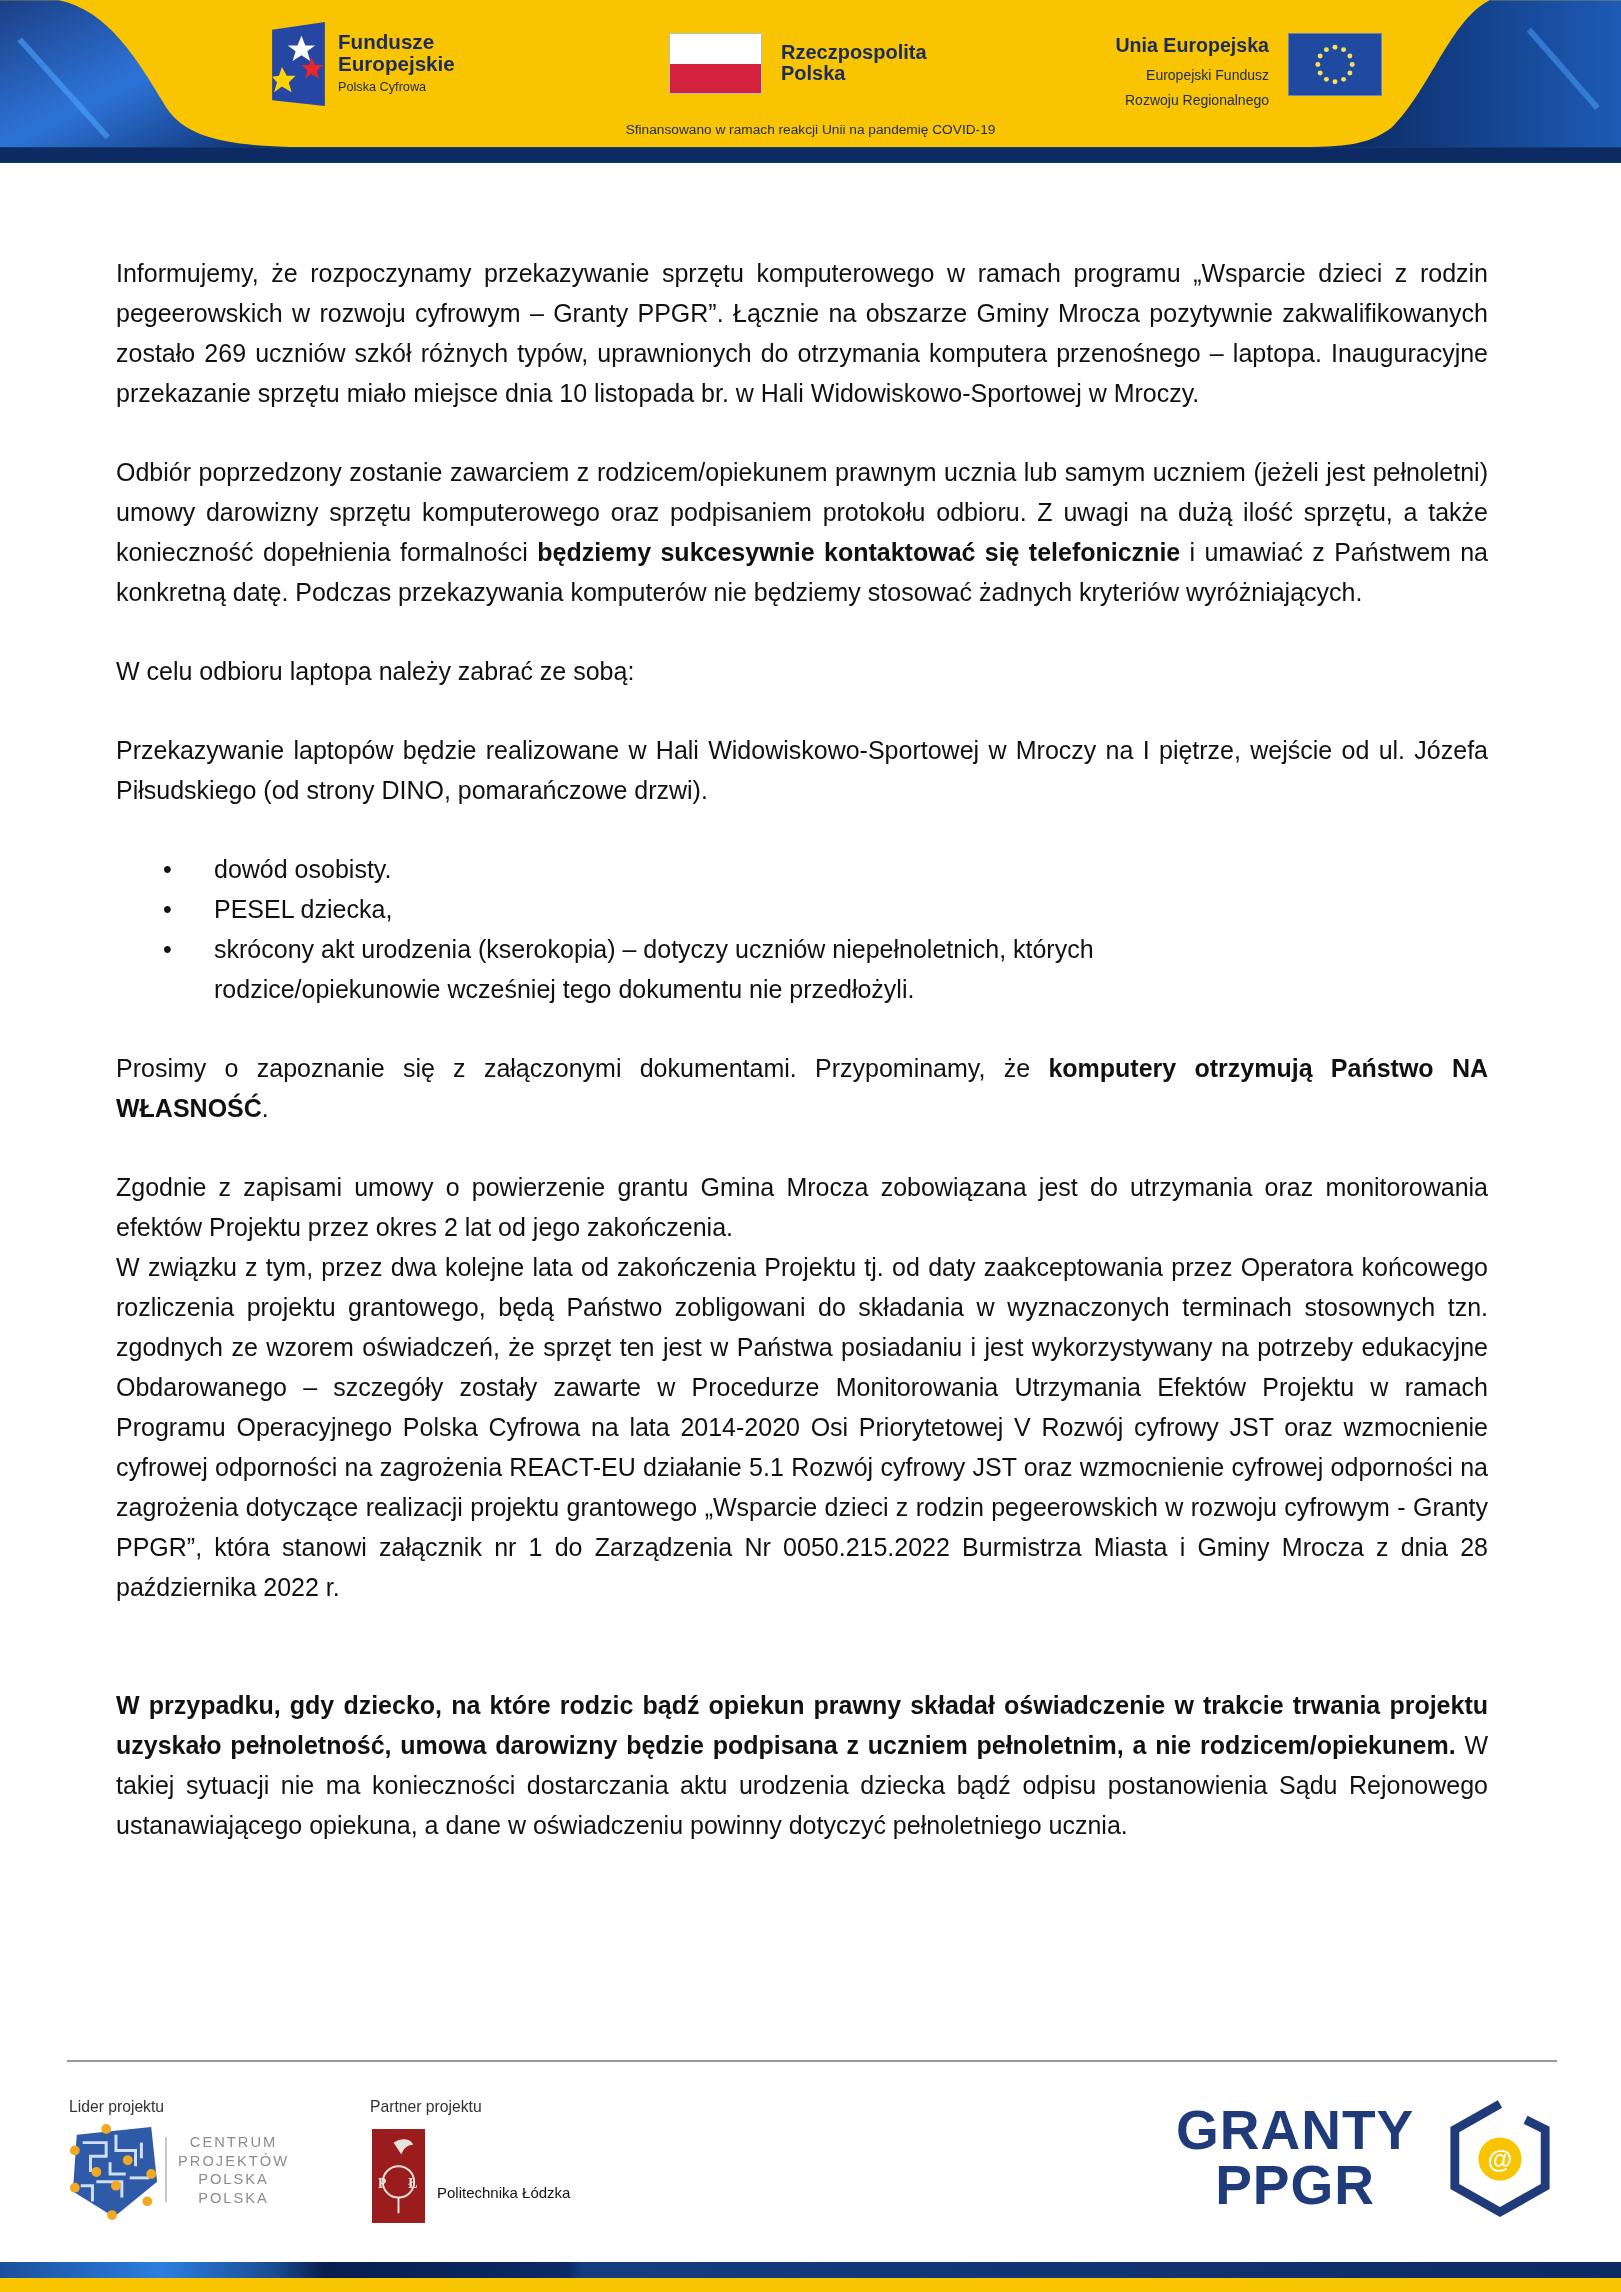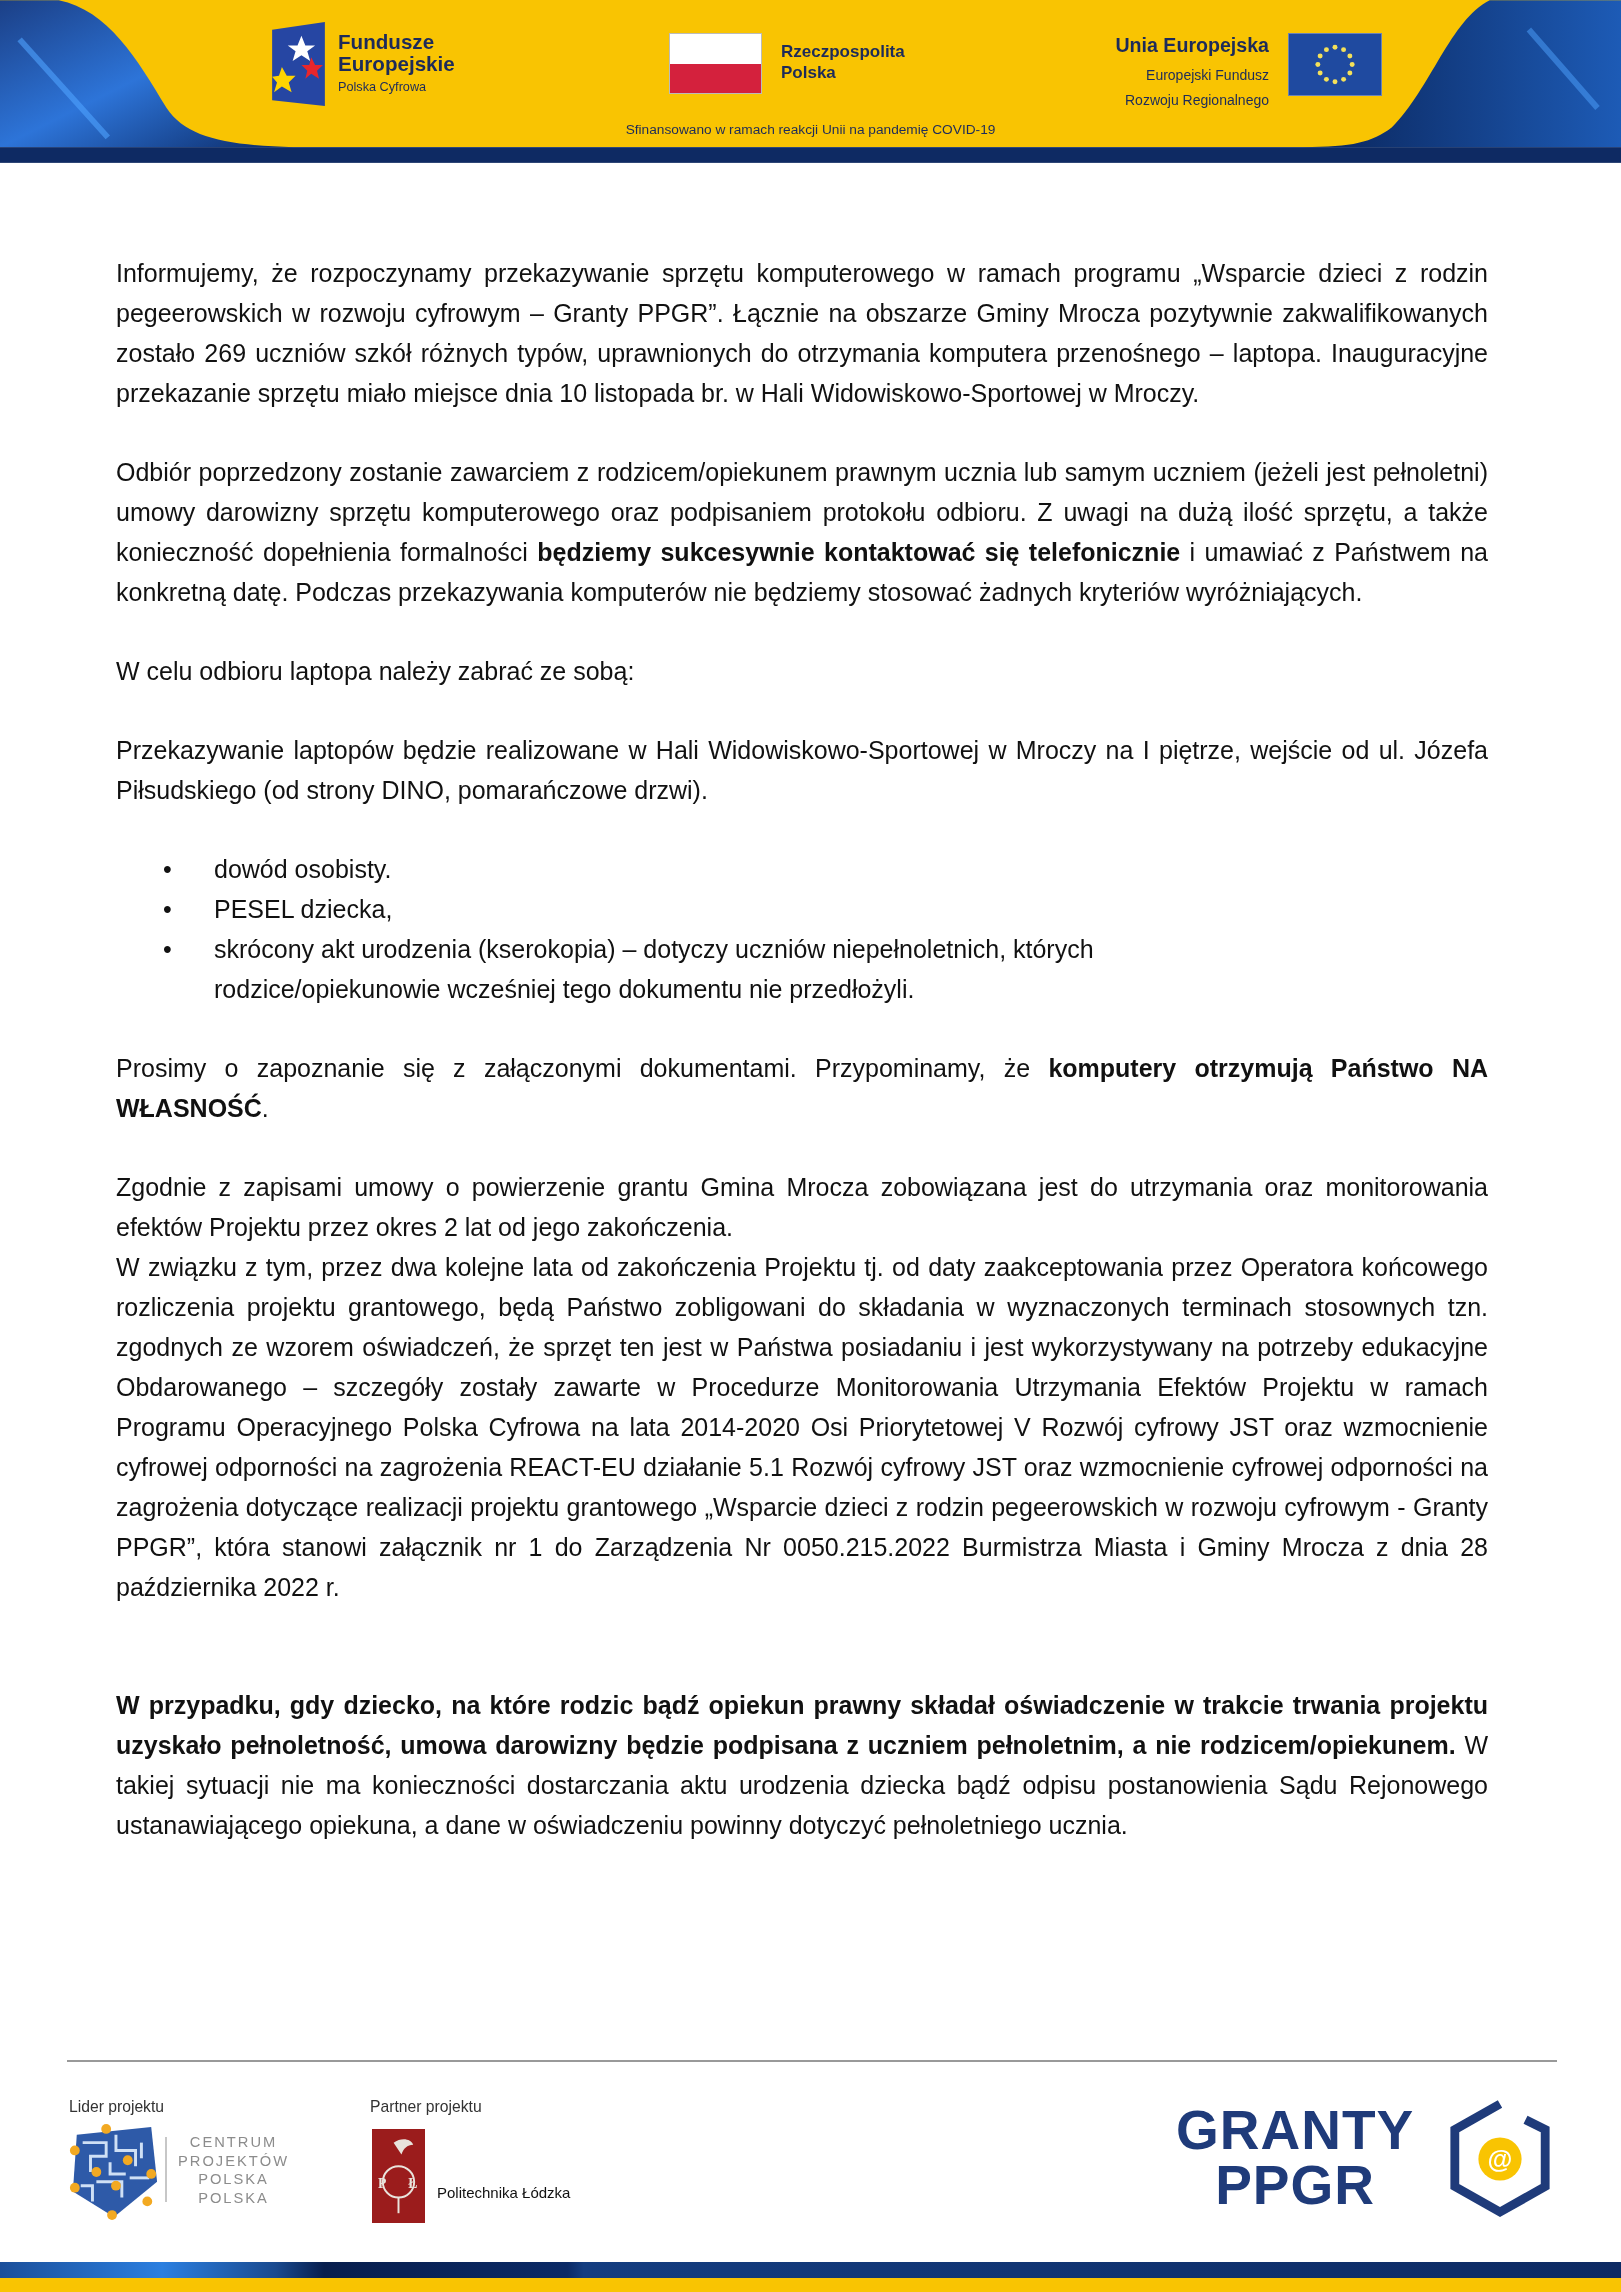--- a/index.html
+++ b/index.html
@@ -1,33 +1,33 @@
 <!DOCTYPE html>
 <html><head>
 <meta charset="utf-8">
 <style>
   * { box-sizing: border-box; margin: 0; padding: 0; }
   html, body { width: 1621px; height: 2293px; background: #ffffff; overflow: hidden; }
   body { position: relative; font-family: "Liberation Sans", sans-serif; color: #111; }
 
   
-  .banner { position: absolute; left: 0; top: 0; width: 1621px; height: 163px; overflow: hidden; background: #e5e5e5; }
+  .banner { position: absolute; left: 0; top: 0; width: 1621px; height: 163px; overflow: hidden; background: #14b8a6; }
   .banner .yellow {
     position: absolute; left: 0; top: 0; width: 1621px; height: 147px;
     background: #f9c402;
   }
   .banner svg.waves { position: absolute; left: 0; top: 0; }
   .logo-fe { position: absolute; left: 272px; top: 21.6px; width: 53px; height: 84px; }
   .fe-text { position: absolute; left: 338px; top: 31px; color: #1d2b5a; }
   .fe-title { font-size: 20.6px; font-weight: bold; line-height: 21.6px; }
   .fe-sub { font-size: 12.7px; line-height: 17.6px; margin-top: 4.9px; }
   .pl-flag { position: absolute; left: 669px; top: 33px; width: 93px; height: 61px; border: 1px solid #bbb; }
   .pl-flag .white { height: 50%; background: #fff; }
   .pl-flag .red { height: 50%; background: #d4213d; }
-  .pl-text { position: absolute; left: 781px; top: 42px; color: #1d2b5a; font-size: 17px; font-weight: bold; line-height: 20.6px; }
+  .pl-text { position: absolute; left: 781px; top: 42px; color: #1d2b5a; font-size: 20px; font-weight: bold; line-height: 20.6px; }
   .ue-text { position: absolute; right: 352px; top: 35px; text-align: right; color: #1d2b5a; }
   .ue-title { font-size: 19.6px; font-weight: bold; line-height: 21.6px; }
   .ue-sub { font-size: 14px; line-height: 14.7px; margin-top: 11px; }
   .eu-flag { position: absolute; left: 1288px; top: 33px; width: 94px; height: 63px; background: #1f4aa0; border: 1px solid #6b83b8; }
   .covid-line { position: absolute; left: 0; width: 100%; top: 122px; text-align: center; font-size: 13.7px; color: #1d2b5a; }
 
   
   .content { position: absolute; left: 116px; top: 253px; width: 1372px; font-family: "Liberation Sans", sans-serif; font-size: 25px; line-height: 40px; color: #111; }
   .content p { text-align: justify; text-align-last: left; }
   .content p.gap { margin-top: 39px; }

